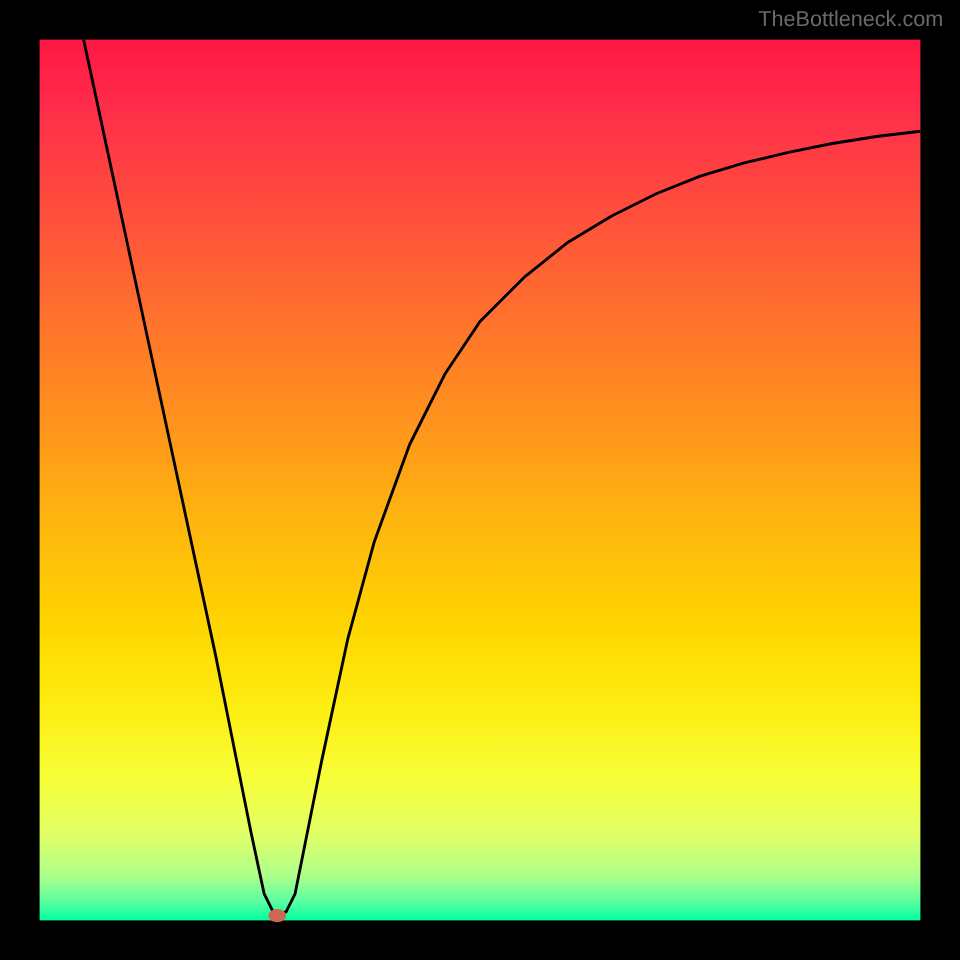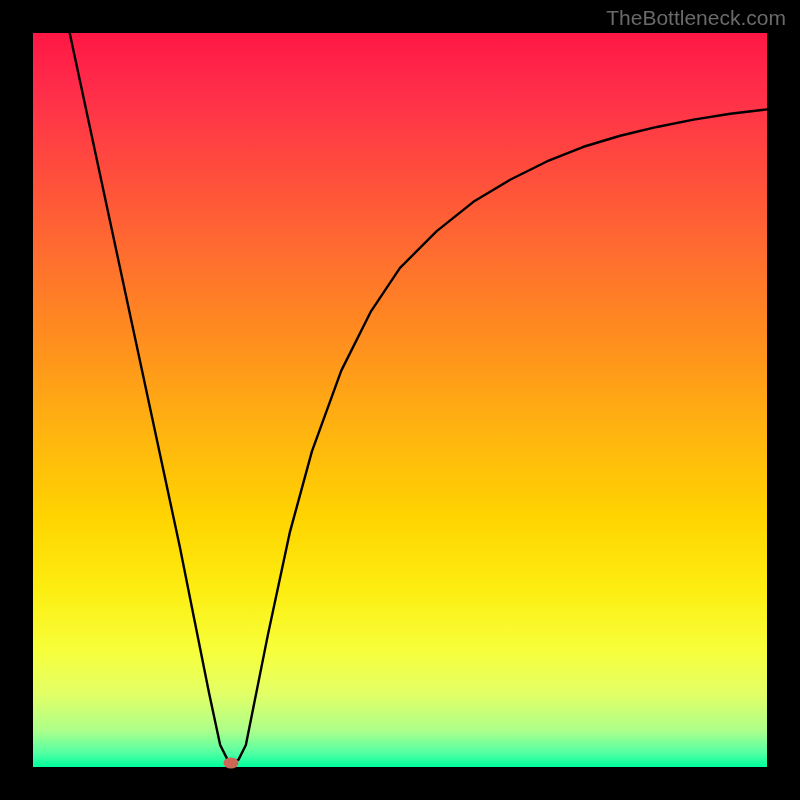--- a/index.html
+++ b/index.html
@@ -9,21 +9,21 @@
       background: #000;
       position: relative;
       overflow: hidden;
       font-family: Arial, sans-serif;
     }
     .watermark {
       position: absolute;
       top: 6px;
       right: 14px;
       color: #6a6a6a;
-      font-size: 21px;
+      font-size: 18px;
       font-weight: 400;
       z-index: 10;
     }
     .plot-area {
       position: absolute;
       left: 33px;
       top: 33px;
       width: 734px;
       height: 734px;
     }

